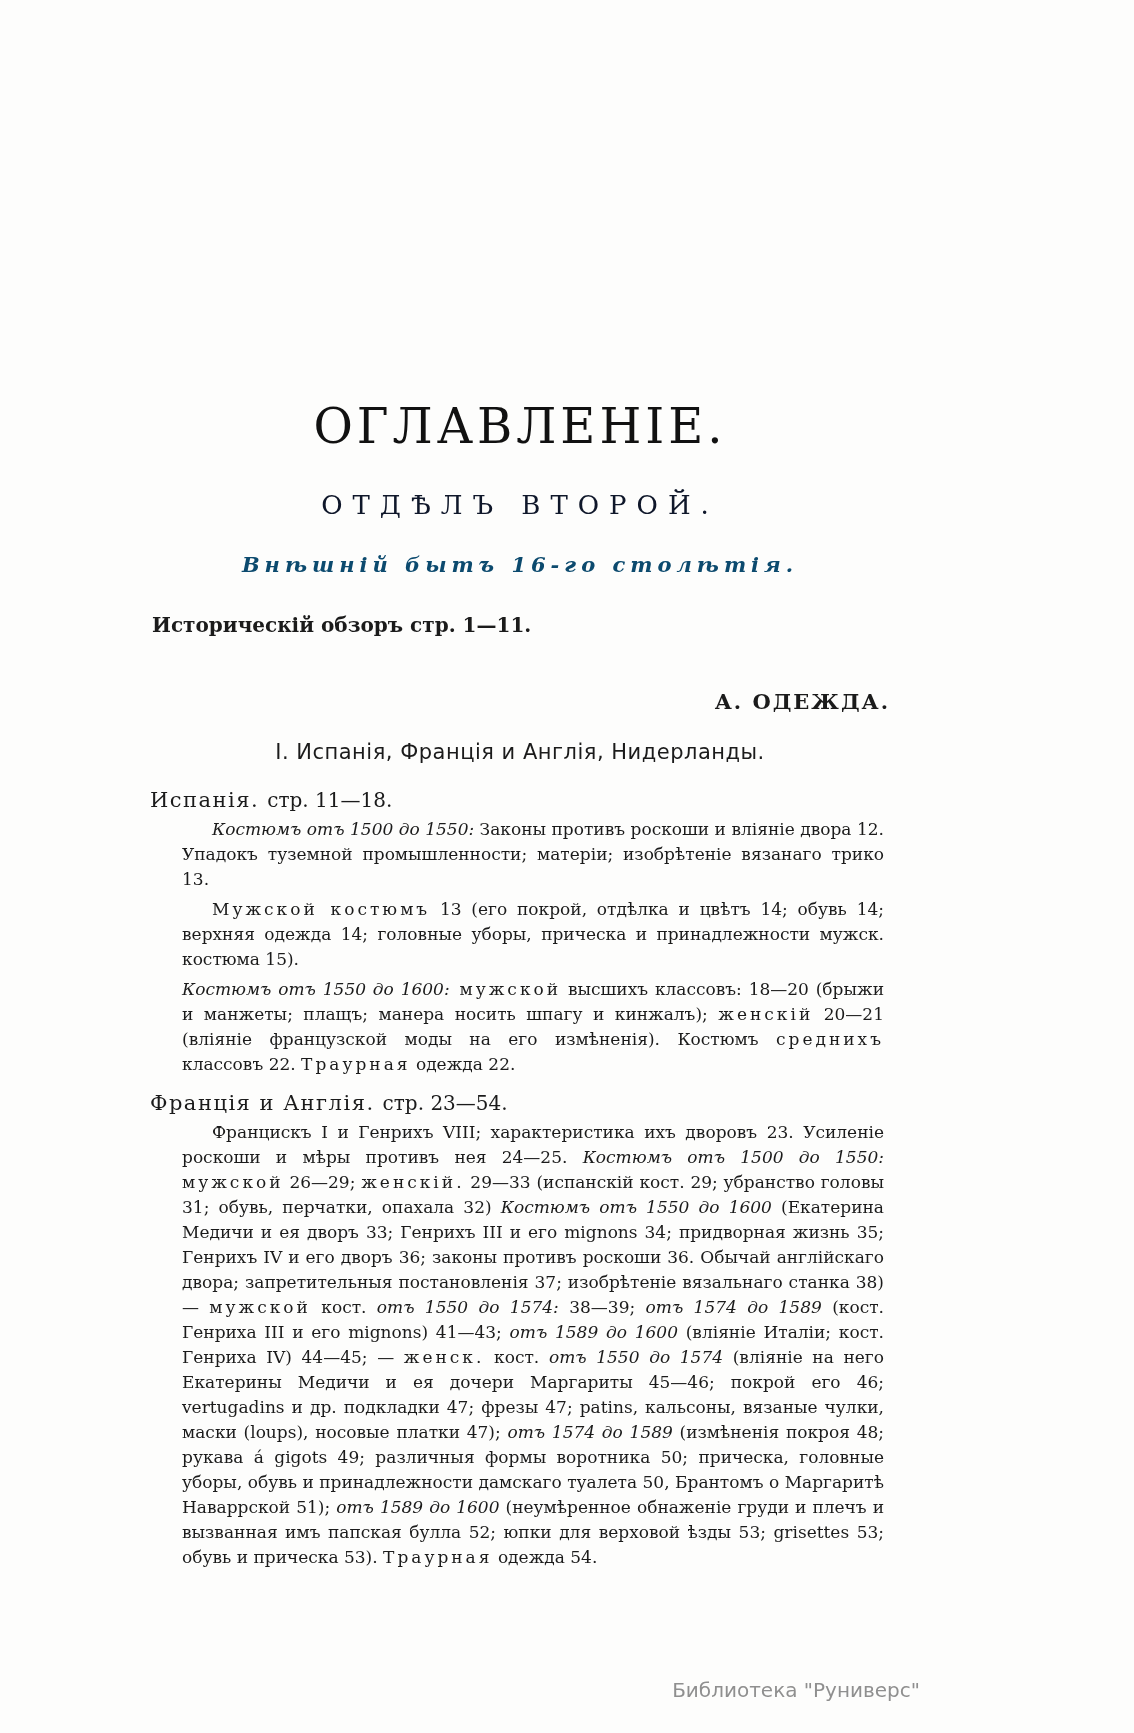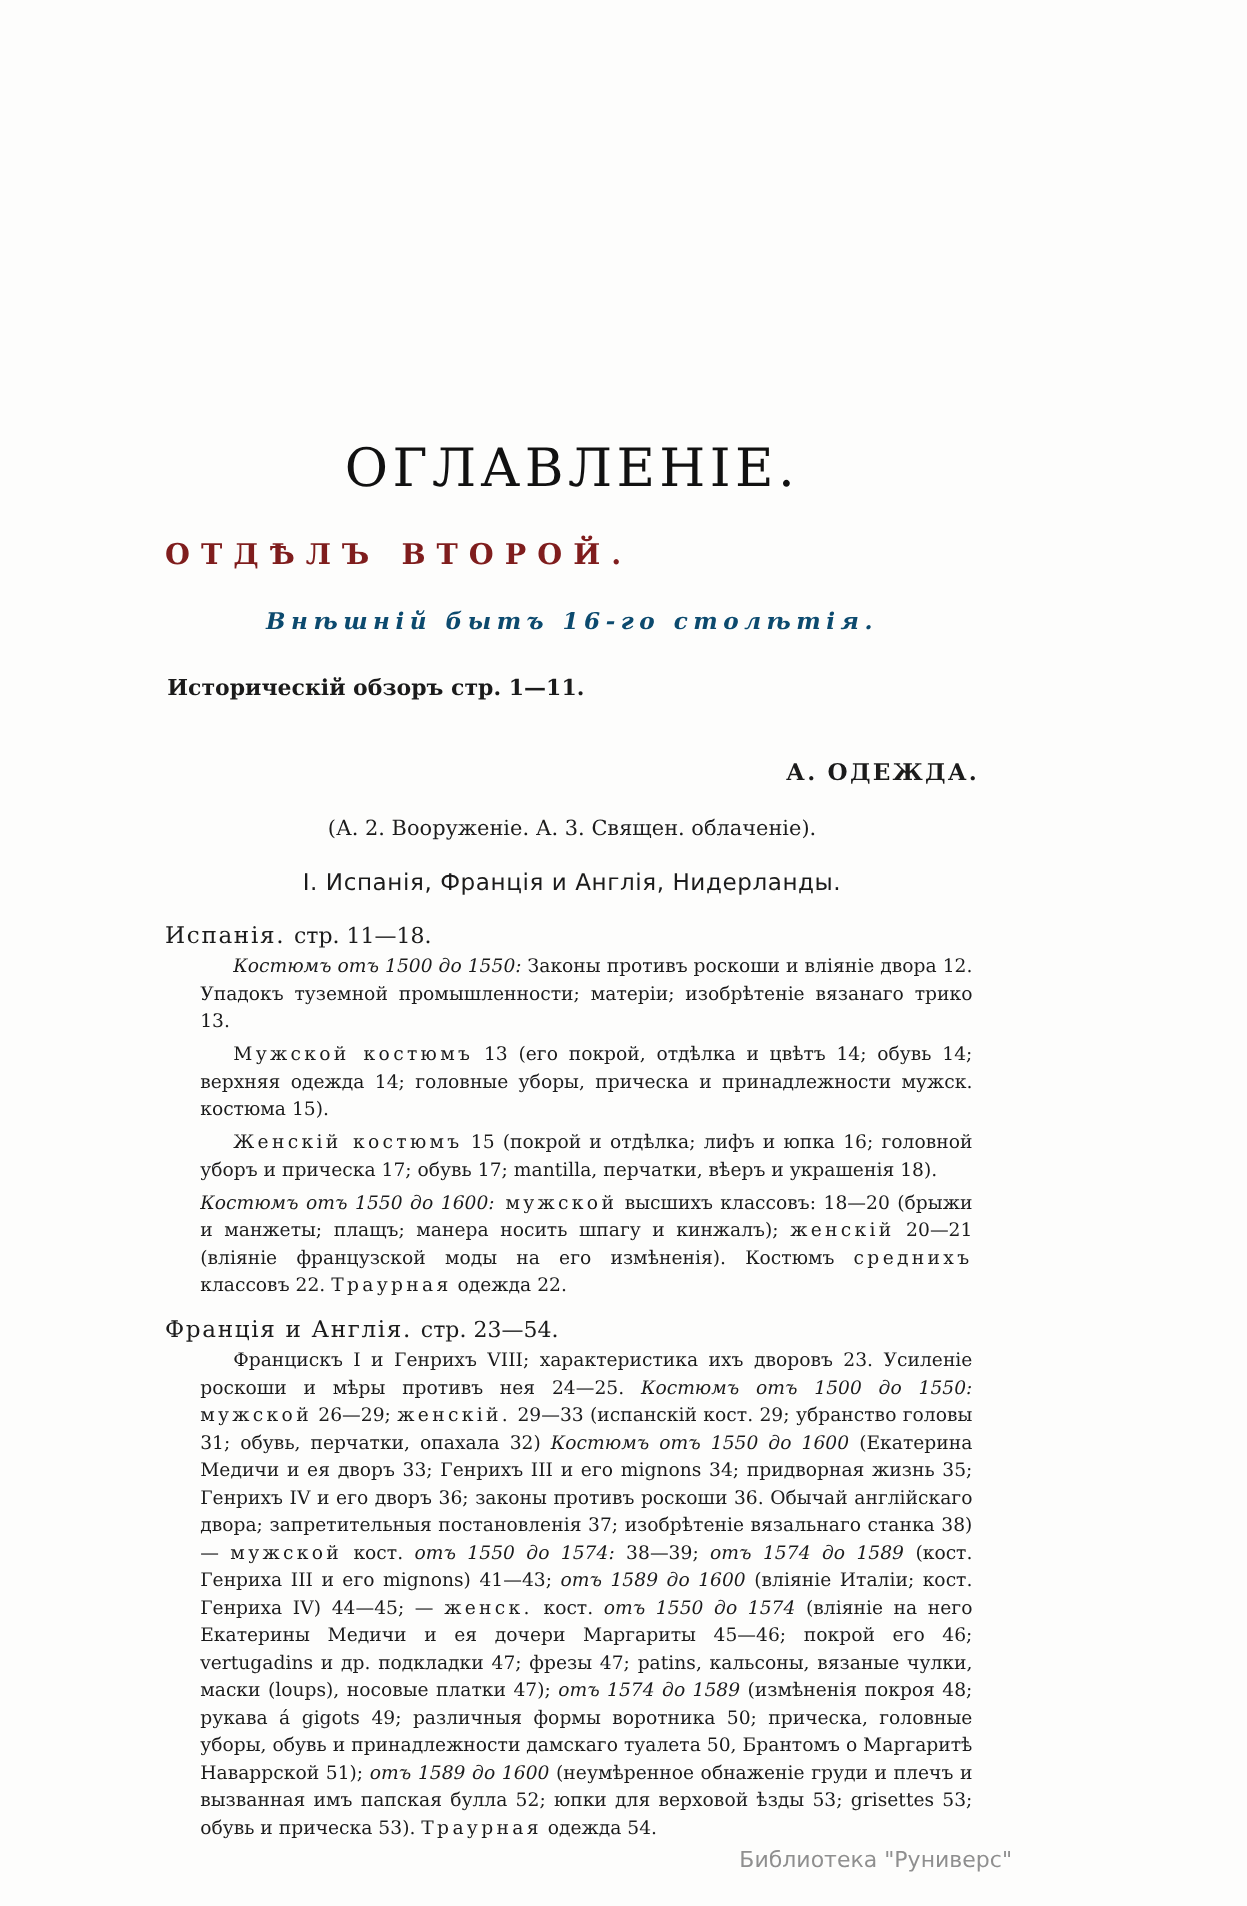--- a/index.html
+++ b/index.html
@@ -19,24 +19,25 @@
   .title {
     margin: 398px 0 0 0;
     text-align: center;
     font-size: 48px;
     font-weight: 400;
     letter-spacing: 4px;
     color: #111;
   }
   .part-title {
     margin: 36px 0 0 0;
+    text-align: center;
     font-size: 26px;
-    font-weight: 700;
+    font-weight: 400;
     letter-spacing: 10px;
-    color: #7f1d1d;
+    color: #0f172a;
   }
   .subtitle {
     margin: 32px 0 0 0;
     text-align: center;
     font-size: 21px;
     font-weight: 700;
     letter-spacing: 5px;
     color: #0c4a6e;
     font-style: italic;
   }
@@ -104,29 +105,27 @@
 <div class="page">
   <div class="content">
 
     <h1 class="title">ОГЛАВЛЕНІЕ.</h1>
     <h2 class="part-title">ОТДѢЛЪ ВТОРОЙ.</h2>
     <h3 class="subtitle">Внѣшній бытъ 16-го столѣтія.</h3>
 
     <p class="overview">Историческій обзоръ стр. 1—11.</p>
 
     <h4 class="clothing-heading">А. ОДЕЖДА.</h4>
-    <p class="clothing-note">(А. 2. Вооруженіе. А. 3. Священ. облаченіе).</p>
     <h4 class="chapter-heading">I. Испанія, Франція и Англія, Нидерланды.</h4>
 
     <p class="section-head">
       <span class="sec-name">Испанія.</span><span class="sec-pages">стр. 11—18.</span>
     </p>
     <p class="para indent"><span class="seg-italic">Костюмъ отъ 1500 до 1550:</span><span class="seg-normal"> Законы противъ роскоши и вліяніе двора 12. Упадокъ туземной промышленности; матеріи; изобрѣтеніе вязанаго трико 13.</span></p>
     <p class="para indent"><span class="seg-spaced">Мужской костюмъ</span><span class="seg-normal"> 13 (его покрой, отдѣлка и цвѣтъ 14; обувь 14; верхняя одежда 14; головные уборы, прическа и принадлежности мужск. костюма 15).</span></p>
-    <p class="para indent"><span class="seg-spaced">Женскій костюмъ</span><span class="seg-normal"> 15 (покрой и отдѣлка; лифъ и юпка 16; головной уборъ и прическа 17; обувь 17; mantilla, перчатки, вѣеръ и украшенія 18).</span></p>
     <p class="para"><span class="seg-italic">Костюмъ отъ 1550 до 1600:</span><span class="seg-spaced"> мужской</span><span class="seg-normal"> высшихъ классовъ: 18—20 (брыжи и манжеты; плащъ; манера носить шпагу и кинжалъ); </span><span class="seg-spaced">женскій</span><span class="seg-normal"> 20—21 (вліяніе французской моды на его измѣненія). Костюмъ </span><span class="seg-spaced">среднихъ</span><span class="seg-normal"> классовъ 22. </span><span class="seg-spaced">Траурная</span><span class="seg-normal"> одежда 22.</span></p>
 
     <p class="section-head sec2">
       <span class="sec-name">Франція и Англія.</span><span class="sec-pages">стр. 23—54.</span>
     </p>
     <p class="para indent"><span class="seg-normal">Францискъ I и Генрихъ VIII; характеристика ихъ дворовъ 23. Усиленіе роскоши и мѣры противъ нея 24—25. </span><span class="seg-italic">Костюмъ отъ 1500 до 1550:</span><span class="seg-spaced"> мужской</span><span class="seg-normal"> 26—29; </span><span class="seg-spaced">женскій.</span><span class="seg-normal"> 29—33 (испанскій кост. 29; убранство головы 31; обувь, перчатки, опахала 32) </span><span class="seg-italic">Костюмъ отъ 1550 до 1600</span><span class="seg-normal"> (Екатерина Медичи и ея дворъ 33; Генрихъ III и его mignons 34; придворная жизнь 35; Генрихъ IV и его дворъ 36; законы противъ роскоши 36. Обычай англійскаго двора; запретительныя постановленія 37; изобрѣтеніе вязальнаго станка 38) — </span><span class="seg-spaced">мужской</span><span class="seg-normal"> кост. </span><span class="seg-italic">отъ 1550 до 1574:</span><span class="seg-normal"> 38—39; </span><span class="seg-italic">отъ 1574 до 1589</span><span class="seg-normal"> (кост. Генриха III и его mignons) 41—43; </span><span class="seg-italic">отъ 1589 до 1600</span><span class="seg-normal"> (вліяніе Италіи; кост. Генриха IV) 44—45; — </span><span class="seg-spaced">женск.</span><span class="seg-normal"> кост. </span><span class="seg-italic">отъ 1550 до 1574</span><span class="seg-normal"> (вліяніе на него Екатерины Медичи и ея дочери Маргариты 45—46; покрой его 46; vertugadins и др. подкладки 47; фрезы 47; patins, кальсоны, вязаные чулки, маски (loups), носовые платки 47); </span><span class="seg-italic">отъ 1574 до 1589</span><span class="seg-normal"> (измѣненія покроя 48; рукава á gigots 49; различныя формы воротника 50; прическа, головные уборы, обувь и принадлежности дамскаго туалета 50, Брантомъ о Маргаритѣ Наваррской 51); </span><span class="seg-italic">отъ 1589 до 1600</span><span class="seg-normal"> (неумѣренное обнаженіе груди и плечъ и вызванная имъ папская булла 52; юпки для верховой ѣзды 53; grisettes 53; обувь и прическа 53). </span><span class="seg-spaced">Траурная</span><span class="seg-normal"> одежда 54.</span></p>
 
   </div>
 
   <div class="watermark">Библиотека "Руниверс"</div>

